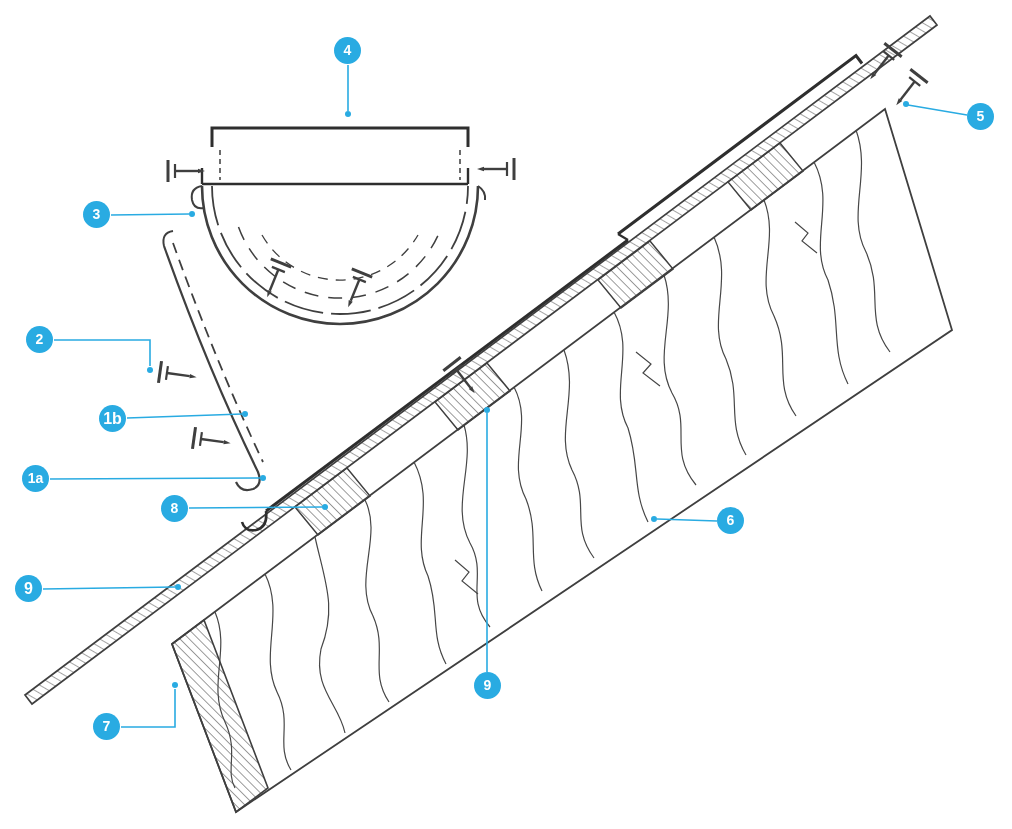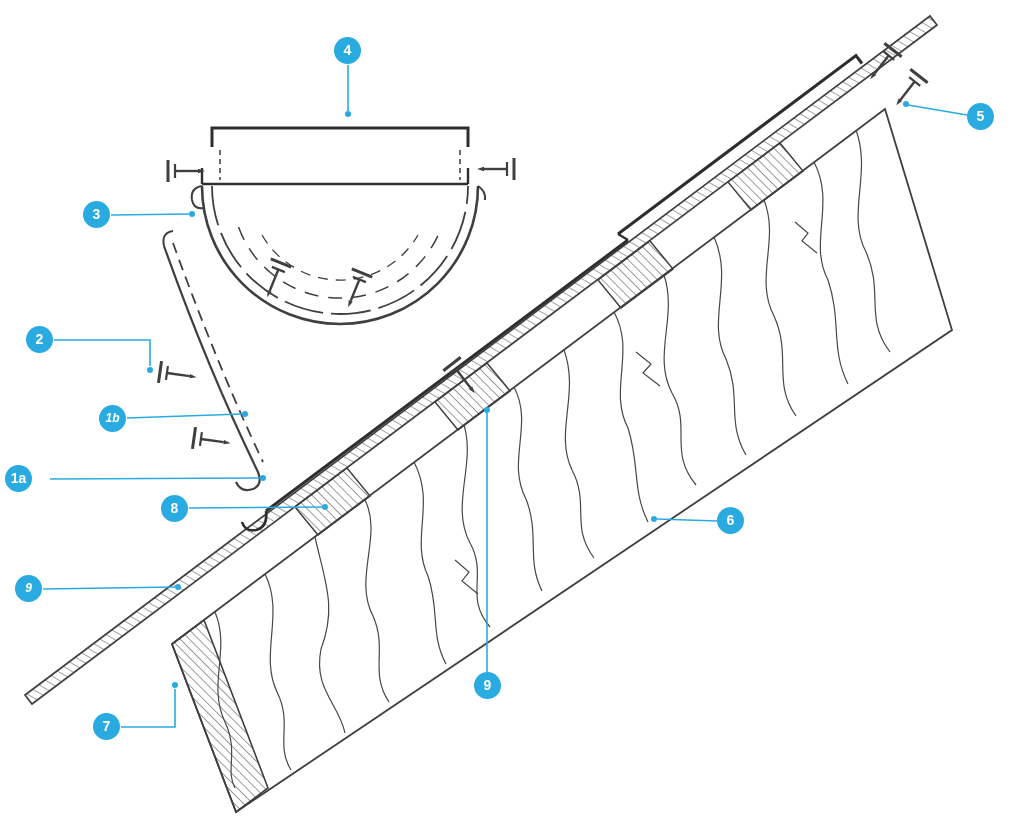--- a/index.html
+++ b/index.html
@@ -16,21 +16,21 @@
     width:27px;height:27px;
     border-radius:50%;
     background:#29abe2;
     color:#ffffff;
     font-weight:bold;
     font-size:14px;
     line-height:27px;
     text-align:center;
     user-select:none;
   }
-  .badge.wide{font-size:12px;font-style:italic;}
+  .badge.wide{font-size:16px;}
 </style>
 </head>
 <body>
 
 <div class="stage">
 
   <svg class="art" viewBox="0 0 1012 829" xmlns="http://www.w3.org/2000/svg">
     <defs>
       <pattern id="hatchSteep" width="7" height="7" patternUnits="userSpaceOnUse" patternTransform="rotate(-60)">
         <line x1="0" y1="0" x2="0" y2="7" stroke="#555555" stroke-width="1.1"></line>
@@ -151,21 +151,21 @@
       <circle cx="245" cy="414" r="3"></circle>
       <circle cx="263" cy="478" r="3"></circle>
       <circle cx="325" cy="507" r="3"></circle>
       <circle cx="654" cy="519" r="3"></circle>
       <circle cx="178" cy="587" r="3"></circle>
       <circle cx="487" cy="410" r="3"></circle>
       <circle cx="175" cy="685" r="3"></circle>
     </g>
   </svg>
 
-  <div class="badge" style="left:5px;top:465px">1a</div>
+  <div class="badge" style="left:22px;top:465px">1a</div>
   <div class="badge wide" style="left:99px;top:405px">1b</div>
   <div class="badge" style="left:26px;top:326px">2</div>
   <div class="badge" style="left:83px;top:201px">3</div>
   <div class="badge" style="left:334px;top:37px">4</div>
   <div class="badge" style="left:967px;top:103px">5</div>
   <div class="badge" style="left:717px;top:507px">6</div>
   <div class="badge" style="left:93px;top:713px">7</div>
   <div class="badge" style="left:161px;top:495px">8</div>
   <div class="badge" style="left:474px;top:672px">9</div>
   <div class="badge wide" style="left:15px;top:575px">9</div>

